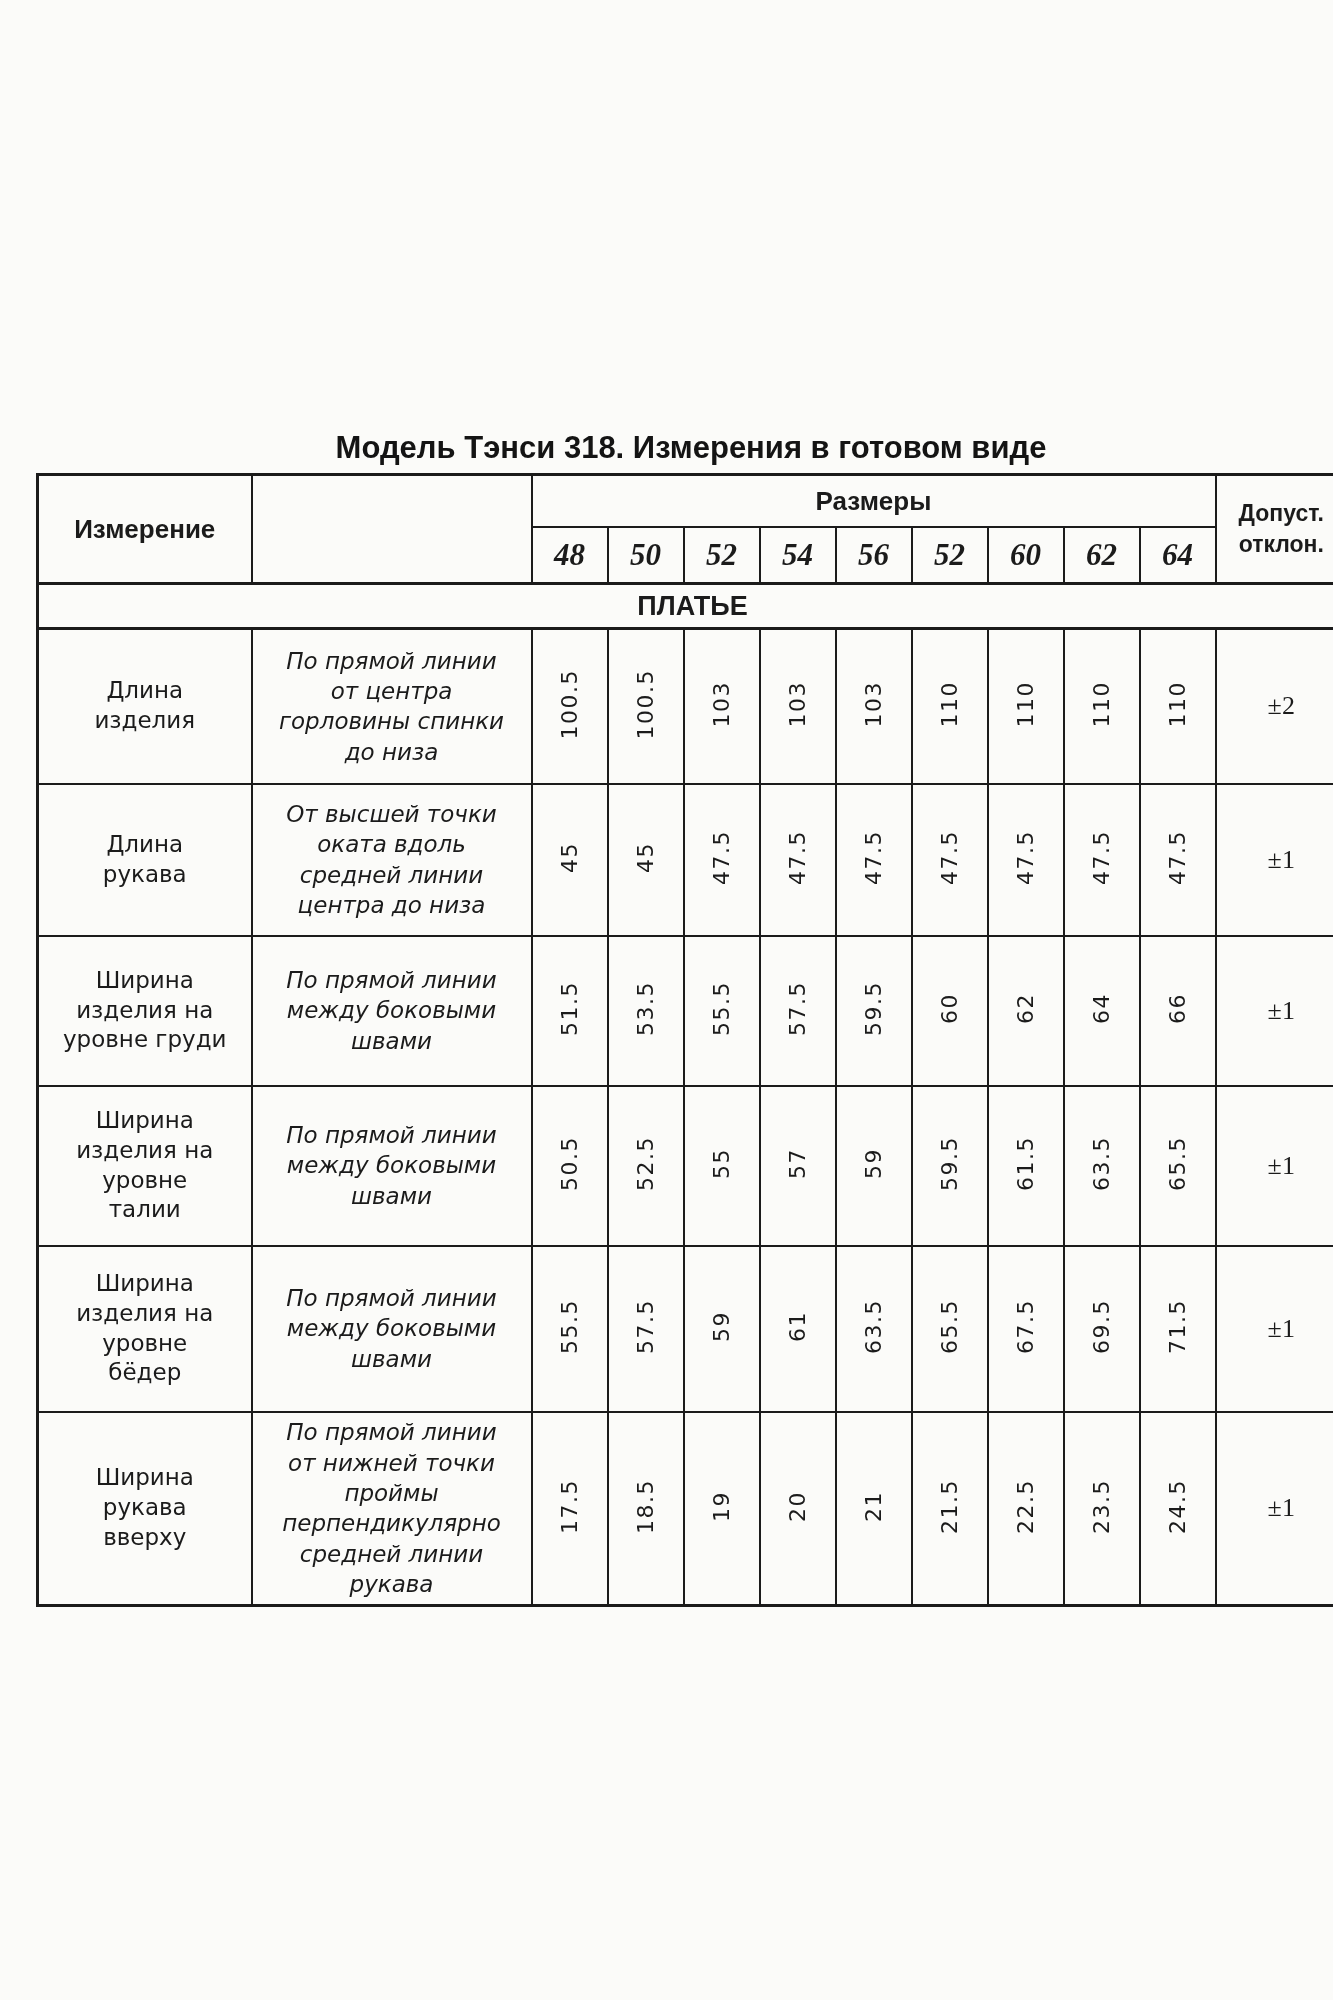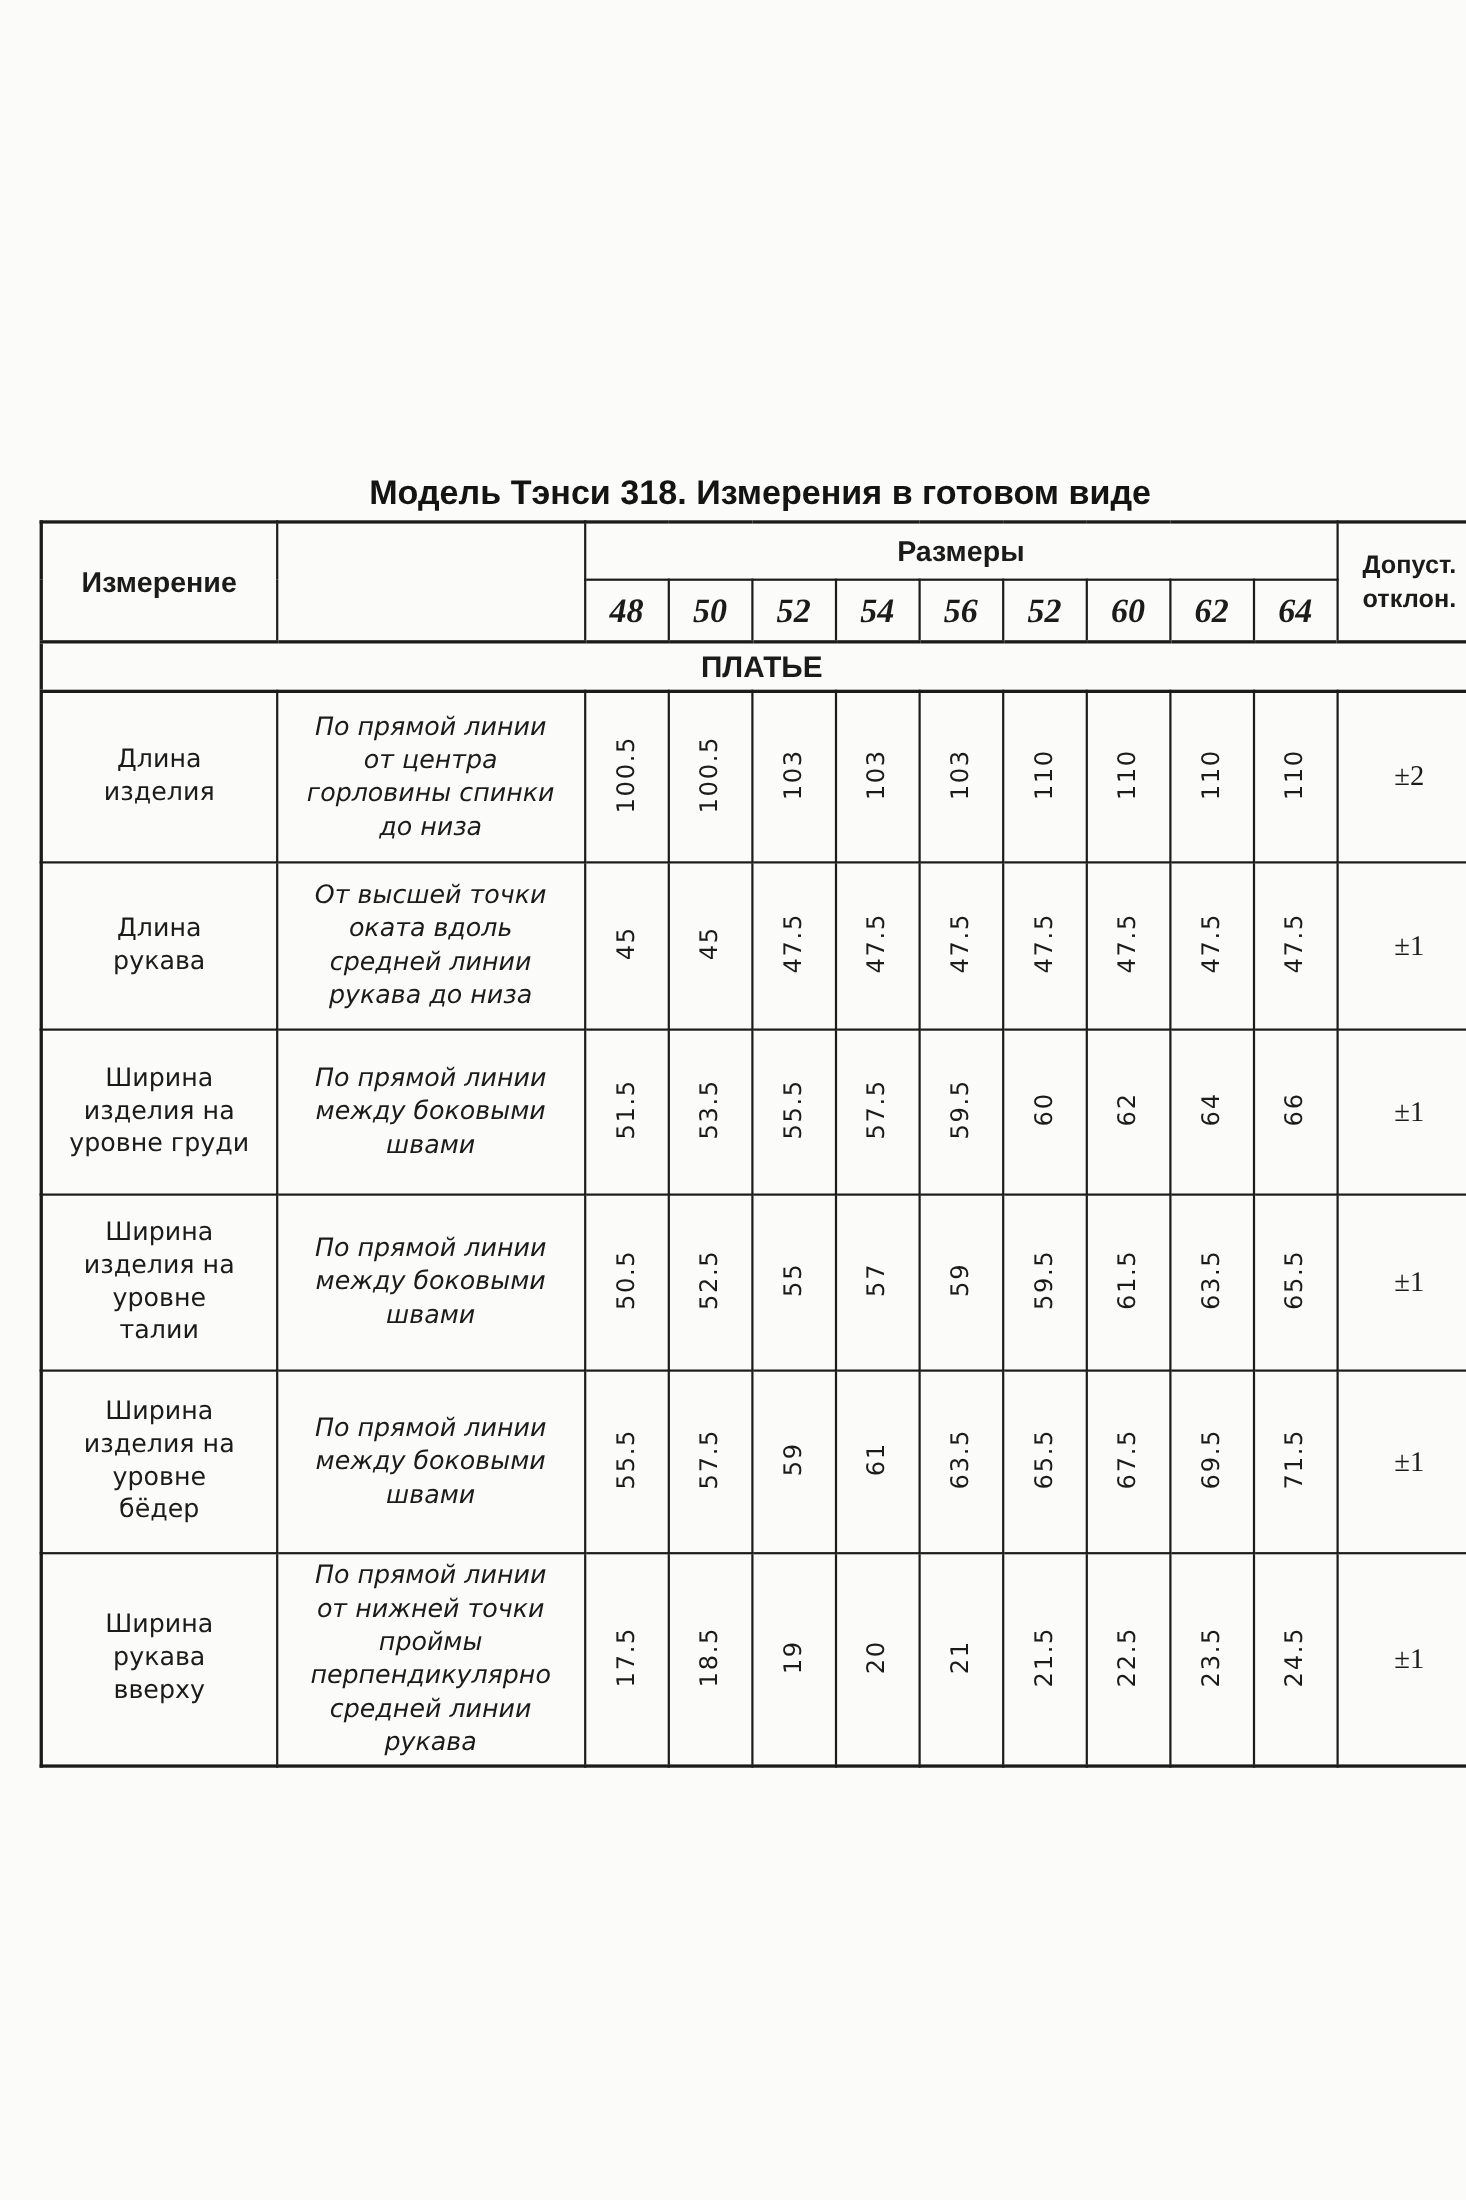--- a/index.html
+++ b/index.html
@@ -161,21 +161,21 @@
           <td class="cell-value"><span class="vtext">110</span></td>
           <td class="cell-value"><span class="vtext">110</span></td>
           <td class="cell-tol">±2</td>
         </tr>
         <tr style="height: 152px;">
           <td class="cell-name">Длина
 рукава</td>
           <td class="cell-desc">От высшей точки
 оката вдоль
 средней линии
-рукава до низа</td>
+центра до низа</td>
           <td class="cell-value"><span class="vtext">45</span></td>
           <td class="cell-value"><span class="vtext">45</span></td>
           <td class="cell-value"><span class="vtext">47.5</span></td>
           <td class="cell-value"><span class="vtext">47.5</span></td>
           <td class="cell-value"><span class="vtext">47.5</span></td>
           <td class="cell-value"><span class="vtext">47.5</span></td>
           <td class="cell-value"><span class="vtext">47.5</span></td>
           <td class="cell-value"><span class="vtext">47.5</span></td>
           <td class="cell-value"><span class="vtext">47.5</span></td>
           <td class="cell-tol">±1</td>

